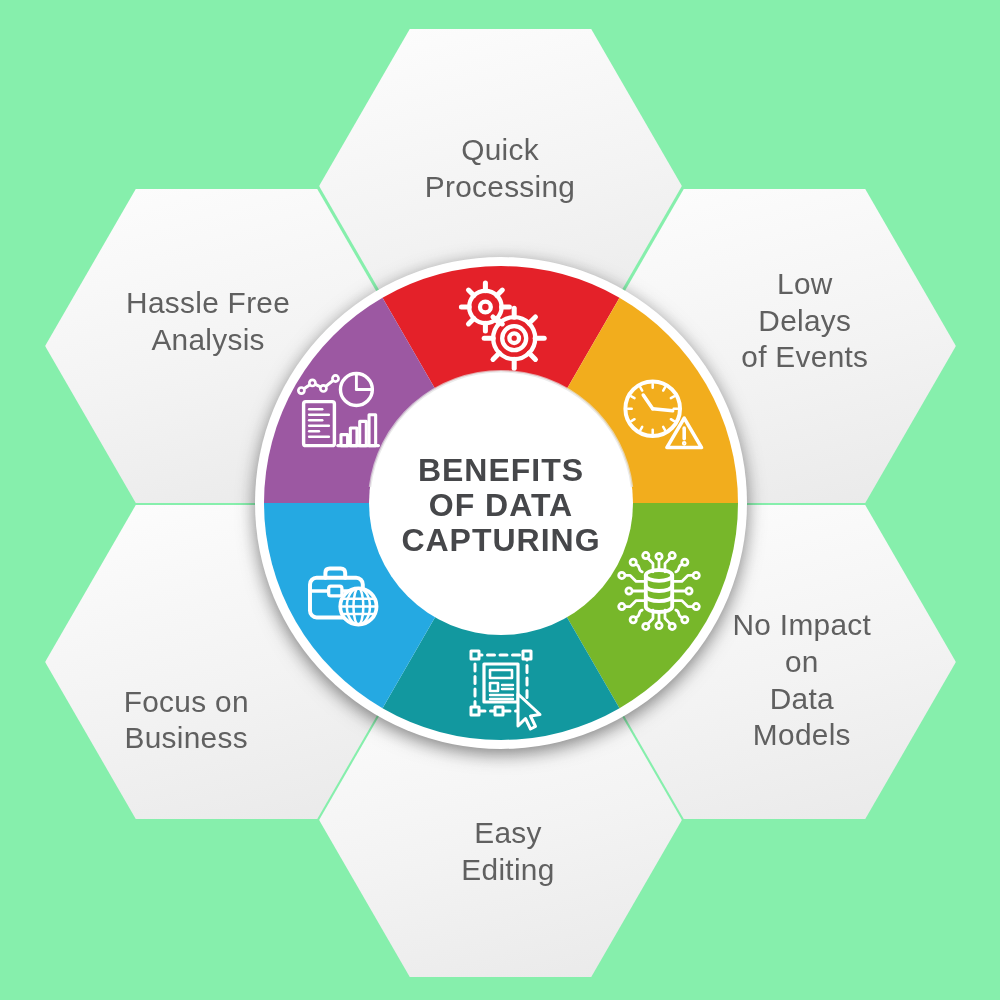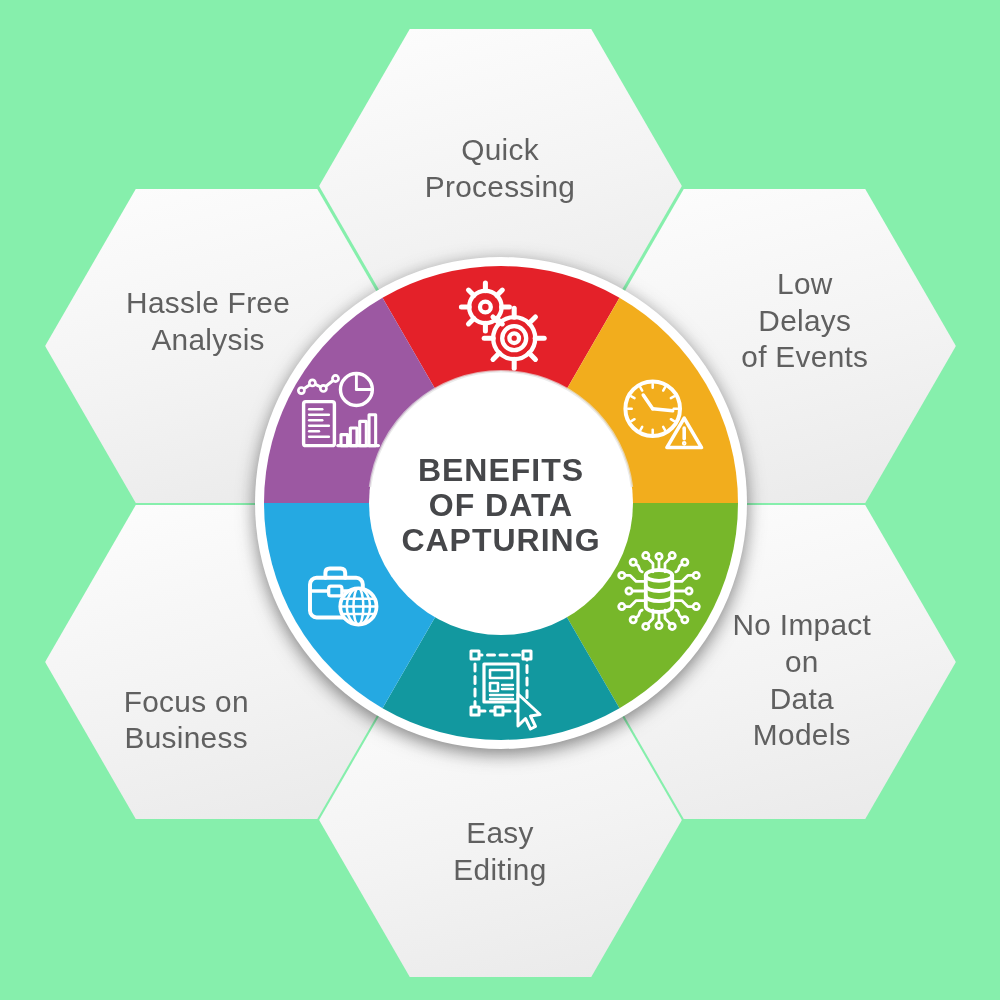--- a/index.html
+++ b/index.html
@@ -39,21 +39,21 @@
     font-size: 30px;
     line-height: 37px;
     letter-spacing: 0.3px;
     color: #606060;
   }
   #hex-top    .hex-label { left: 182px; top: 140px; }
   #hex-tl     .hex-label { left: 164px; top: 133px; }
   #hex-tr     .hex-label { left: 213px; top: 132px; }
   #hex-bl     .hex-label { left: 142px; top: 176px; margin-top: 40px; }
   #hex-br     .hex-label { left: 210px; top: 176px; }
-  #hex-bottom .hex-label { left: 182px; top: 189px; }
+  #hex-bottom .hex-label { left: 190px; top: 189px; }
   .wheel-svg {
     position: absolute;
     left: 251px;
     top: 253px;
     width: 500px;
     height: 500px;
     filter: drop-shadow(0 5px 9px rgba(30, 30, 30, 0.55));
   }
   .center-title {
     position: absolute;

